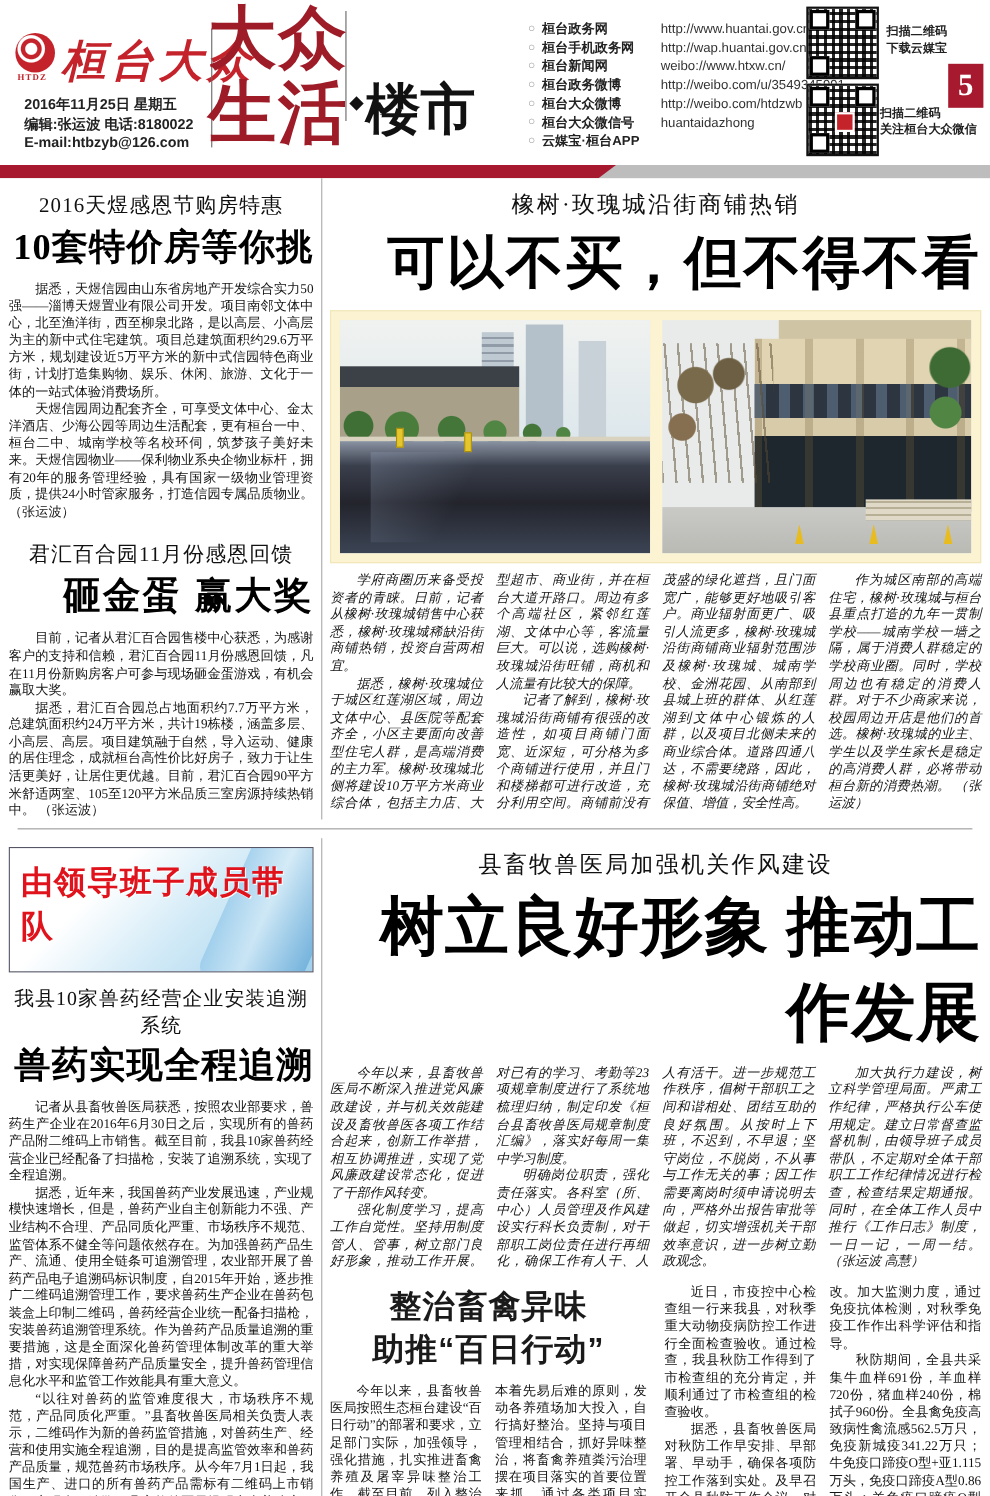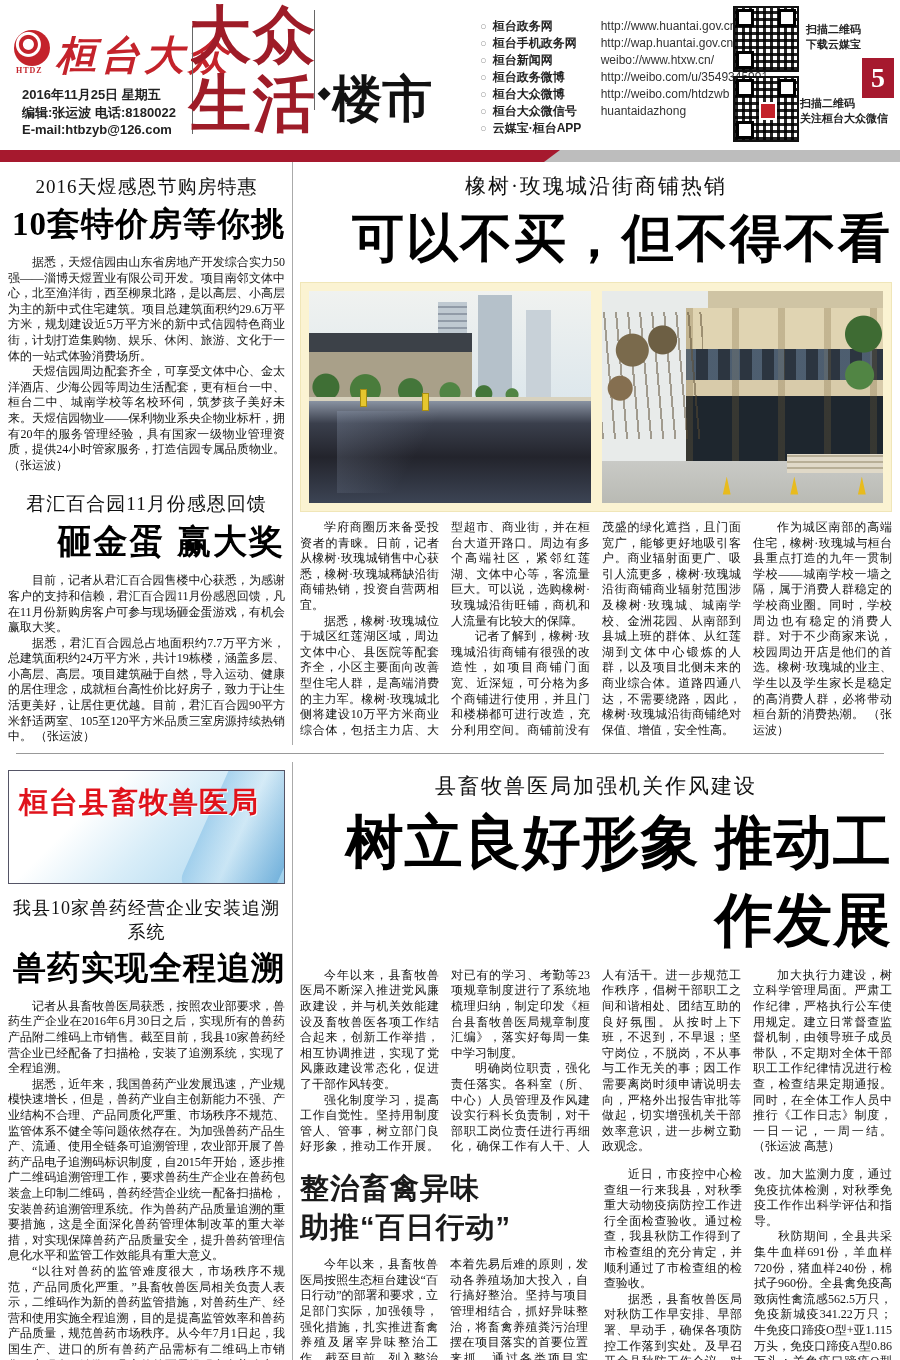--- a/index.html
+++ b/index.html
@@ -51,21 +51,21 @@
   .vrule{width:1px;background:#aaa;margin:0 7px;flex:none;}
   .col-center{flex:1;min-width:0;}
   .kicker{text-align:center;font-size:19px;letter-spacing:1px;color:#111;margin:12px 0 2px;}
   .kicker-c{text-align:center;font-size:21px;letter-spacing:2px;color:#111;margin:10px 0 0;}
   .headline{text-align:right;font-weight:bold;color:#000;margin:2px 0 8px;letter-spacing:1px;}
   .h-serif34{font-size:33px;font-family:"Liberation Serif",serif;}
   .h-sans36{font-size:34px;font-family:"Liberation Sans",sans-serif;letter-spacing:2px;}
   .h-big{font-size:52px;font-family:Liberation Serif, serif;letter-spacing:2px;margin:4px 0 8px;}
   .h-big2{font-size:58px;font-family:"Liberation Serif",serif;letter-spacing:1px;margin:4px 0 8px;}
   .body-txt p{margin:0;text-align:justify;text-indent:2em;font-size:12px;line-height:1.3;color:#141414;}
-  .cols4{column-count:4;column-gap:12px;margin-top:8px;}
+  .cols4{column-count:4;column-gap:12px;margin-top:8px;font-style:italic;}
   .cols2{column-count:2;column-gap:12px;}
   .hrule{border:0;border-top:1px solid #999;margin:8px 8px;}
   
   .photo-panel{background:#fbf3d2;border:1px solid #f0e6b8;padding:8px;display:flex;gap:11px;height:212px;margin-top:4px;}
   .photo{position:relative;flex:1;overflow:hidden;background:#dfe6ea;}
   .ph-sky{position:absolute;left:0;top:0;right:0;height:52%;background:linear-gradient(#f0f2f0,#dde7ec);}
   .tower{position:absolute;background:#bfc9d1;}
   .tw{background-image:repeating-linear-gradient(0deg,rgba(60,70,90,.35) 0 2px,transparent 2px 7px);}
   .lowblock{position:absolute;left:0;top:20%;width:58%;height:30%;
       background:linear-gradient(180deg,#3c4148 0 30%,#a9a089 30% 100%);
@@ -111,21 +111,21 @@
   .ad-glass{position:absolute;right:-12px;top:-20px;width:90px;height:160px;transform:rotate(24deg);
       background:linear-gradient(90deg,rgba(130,190,230,.55),rgba(255,255,255,.25) 40%,rgba(90,160,210,.6));
       border-radius:14px;}
   .ad-title{position:absolute;left:10px;top:12px;font-family:"Liberation Sans",sans-serif;font-weight:bold;
       font-size:29px;color:#e0121b;letter-spacing:1px;text-shadow:1px 1px 0 #fff;}
   .ad-hotline{position:absolute;left:10px;top:64px;font-family:"Liberation Sans",sans-serif;font-weight:bold;
       font-size:24px;color:#111;}
   
   .sub-row{display:flex;gap:16px;margin-top:12px;}
   .sub{flex:1;min-width:0;}
-  .sub-h{font-family:"Liberation Sans",sans-serif;font-weight:bold;font-size:29px;text-align:left;
+  .sub-h{font-family:"Liberation Sans",sans-serif;font-weight:bold;font-size:29px;text-align:center;
       line-height:1.35;margin:2px 0 10px;letter-spacing:1px;}
 </style>
 </head>
 <body>
 
 <div class="page">
 
   <header class="masthead">
     <span class="emblem"></span>
     <span class="emblem-abbr">HTDZ</span>
@@ -269,21 +269,21 @@
       </div>
     </div>
 
     <hr class="hrule">
 
     <div class="half">
 
       <div class="col-left">
         <div class="ad-box">
           <div class="ad-glass"></div>
-          <div class="ad-title">桓台县畜牧兽医局</div>
+          <div class="ad-title">由领导班子成员带队</div>
         </div>
         <article style="margin-top:6px;">
           <div class="kicker" style="font-size:18px;">我县10家兽药经营企业安装追溯系统</div>
           <div class="headline h-serif34">兽药实现全程追溯</div>
           <div class="body-txt">
             <p>记者从县畜牧兽医局获悉，按照农业部要求，兽药生产企业在2016年6月30日之后，实现所有的兽药产品附二维码上市销售。截至目前，我县10家兽药经营企业已经配备了扫描枪，安装了追溯系统，实现了全程追溯。</p>
             <p>据悉，近年来，我国兽药产业发展迅速，产业规模快速增长，但是，兽药产业自主创新能力不强、产业结构不合理、产品同质化严重、市场秩序不规范、监管体系不健全等问题依然存在。为加强兽药产品生产、流通、使用全链条可追溯管理，农业部开展了兽药产品电子追溯码标识制度，自2015年开始，逐步推广二维码追溯管理工作，要求兽药生产企业在兽药包装盒上印制二维码，兽药经营企业统一配备扫描枪，安装兽药追溯管理系统。作为兽药产品质量追溯的重要措施，这是全面深化兽药管理体制改革的重大举措，对实现保障兽药产品质量安全，提升兽药管理信息化水平和监管工作效能具有重大意义。</p>
             <p>“以往对兽药的监管难度很大，市场秩序不规范，产品同质化严重。”县畜牧兽医局相关负责人表示，二维码作为新的兽药监管措施，对兽药生产、经营和使用实施全程追溯，目的是提高监管效率和兽药产品质量，规范兽药市场秩序。从今年7月1日起，我国生产、进口的所有兽药产品需标有二维码上市销售，实现全程追溯。县畜牧兽医局提醒广大养殖户，现在购买兽药时要从正规取得GSP的兽药经营企业购买，同时要查看兽药的生产日期，如果是2016年6月30日之后生产的兽药，必须要有二维码，否则可视为假劣兽药，向县畜牧兽医局进行举报。  （张运波 高慧）</p>
           </div>
         </article>

